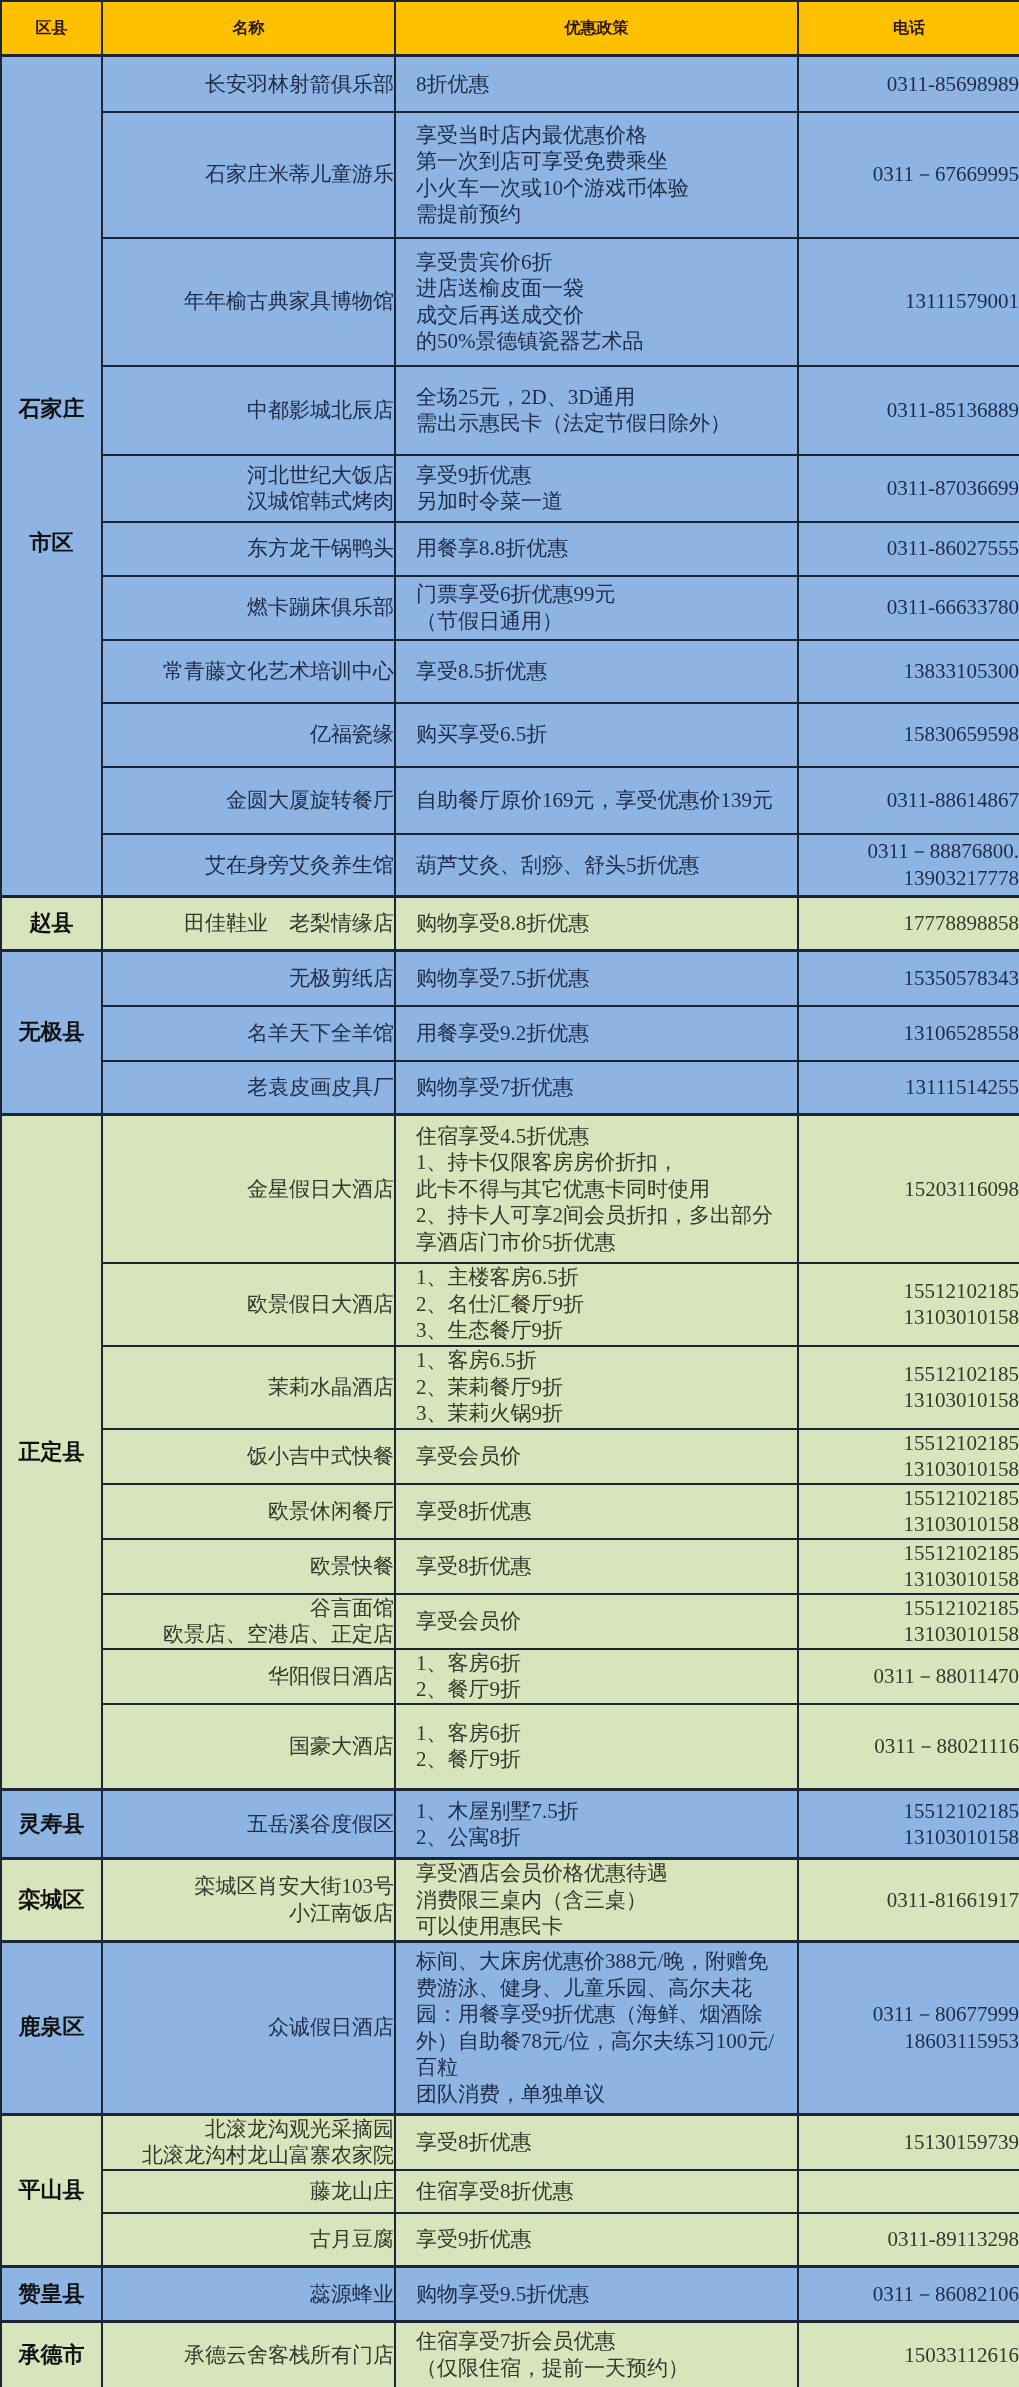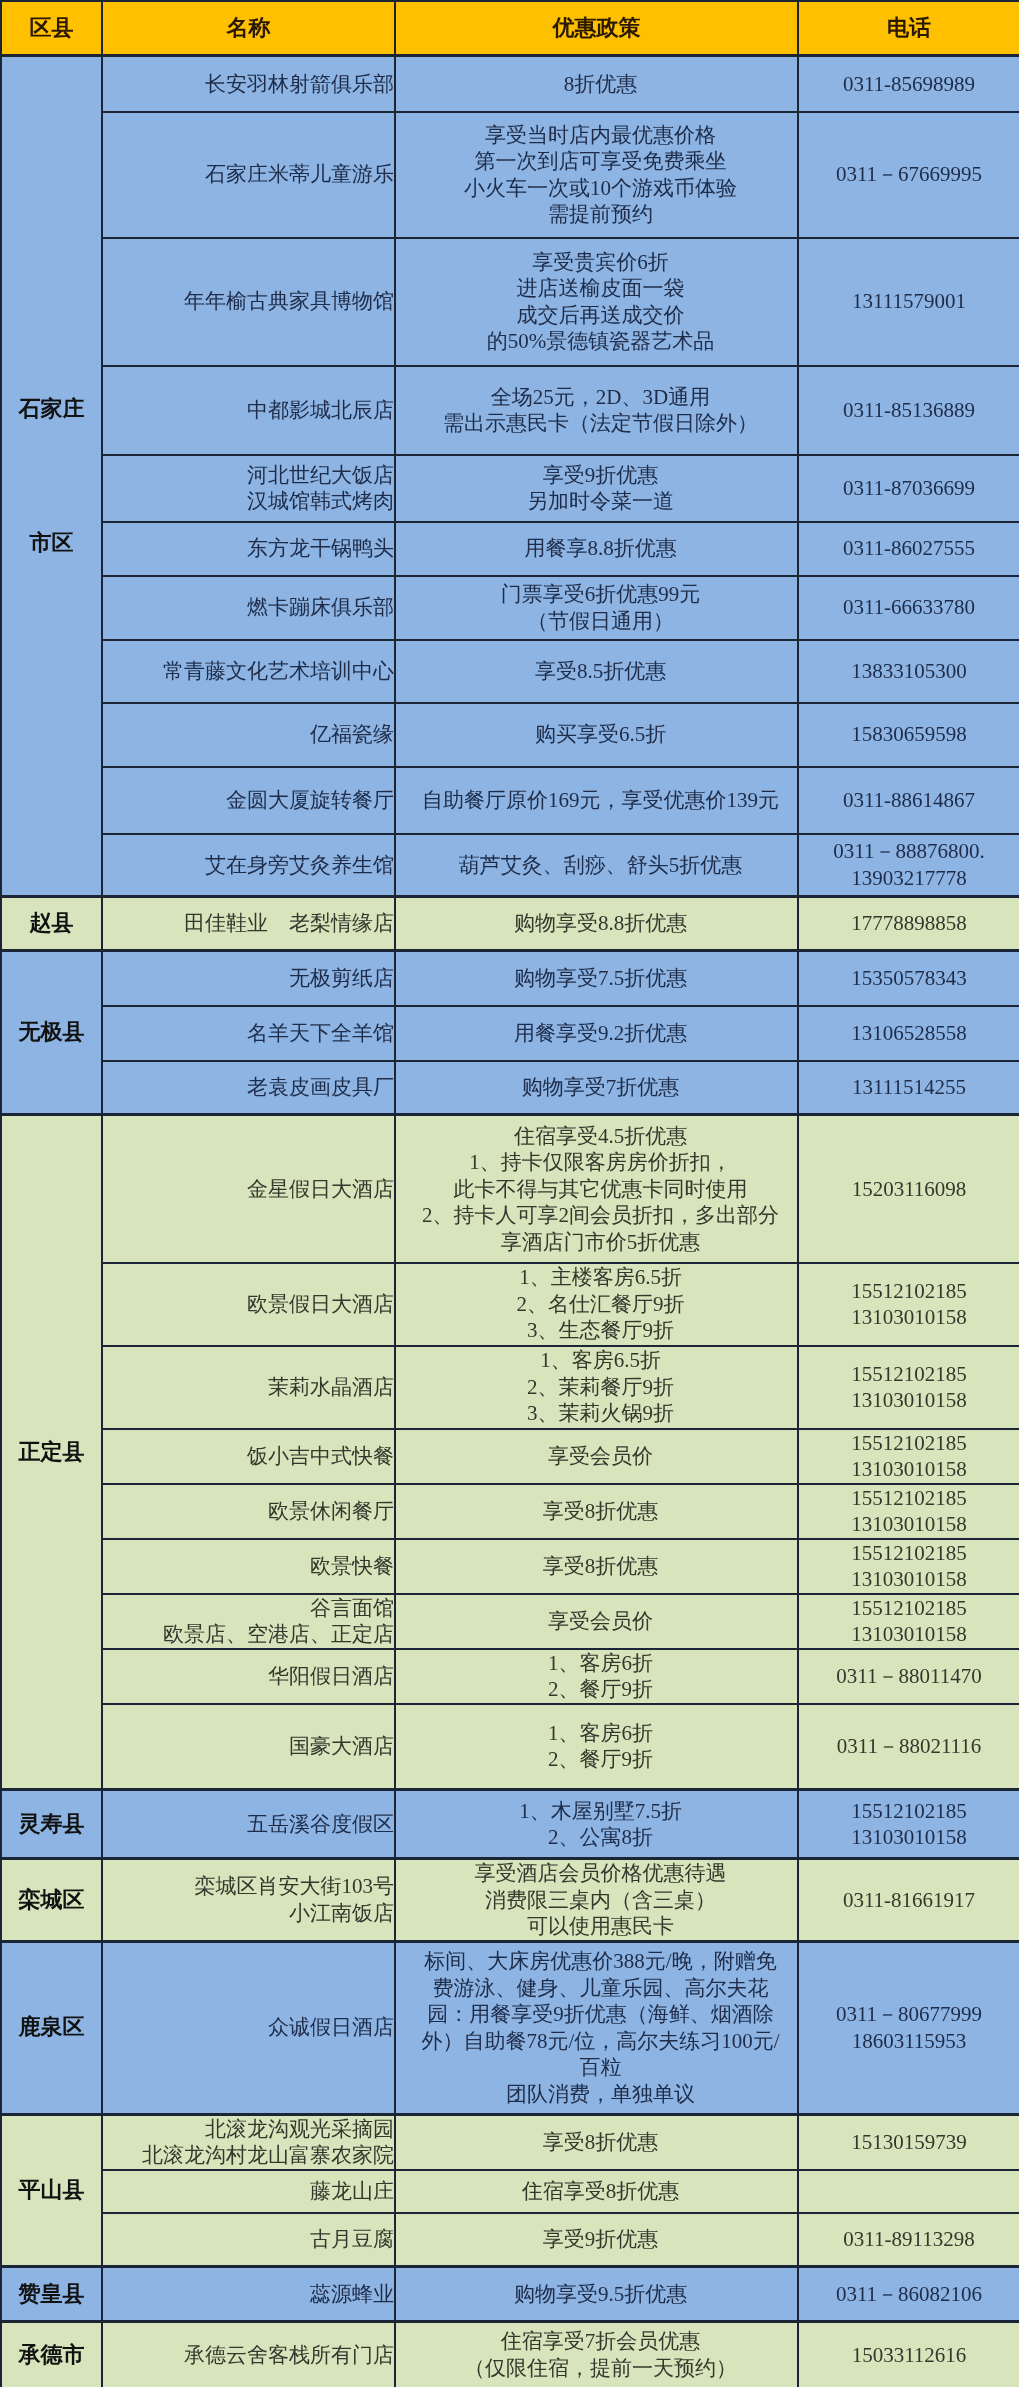--- a/index.html
+++ b/index.html
@@ -27,38 +27,38 @@
     vertical-align:middle;
     white-space:pre;
     line-height:26.5px;
     overflow:hidden;
   }
   thead th{
     background:var(--header-bg);
     height:52px;
     font-family:"DejaVu Sans","Liberation Sans",sans-serif;
     font-weight:bold;
-    font-size:22px;
+    font-size:16px;
     color:#2a1800;
     text-align:center;
   }
   tbody.blue td{background:var(--blue);color:#1e2c4a;}
   tbody.green td{background:var(--green);color:#34372c;}
   tbody > tr:first-child > td{border-top-width:3px;}
   td.district{
     text-align:center;
     font-family:"DejaVu Sans","Liberation Sans",sans-serif;
     font-weight:bold;
     font-size:22px;
     color:#121212 !important;
   }
   td.district .line2{margin-top:55px;}
   td.name{text-align:right;}
-  td.policy{text-align:center;padding-left:8px;}
-  td.phone{text-align:center;font-family:"Liberation Serif","DejaVu Serif",serif;}
+  td.policy{text-align:left;padding-left:20px;}
+  td.phone{text-align:right;font-family:"Liberation Serif","DejaVu Serif",serif;}
 </style>
 </head>
 <body>
 
 <table>
   <colgroup>
     <col class="c-district">
       <col class="c-name">
       <col class="c-policy">
       <col class="c-phone">

